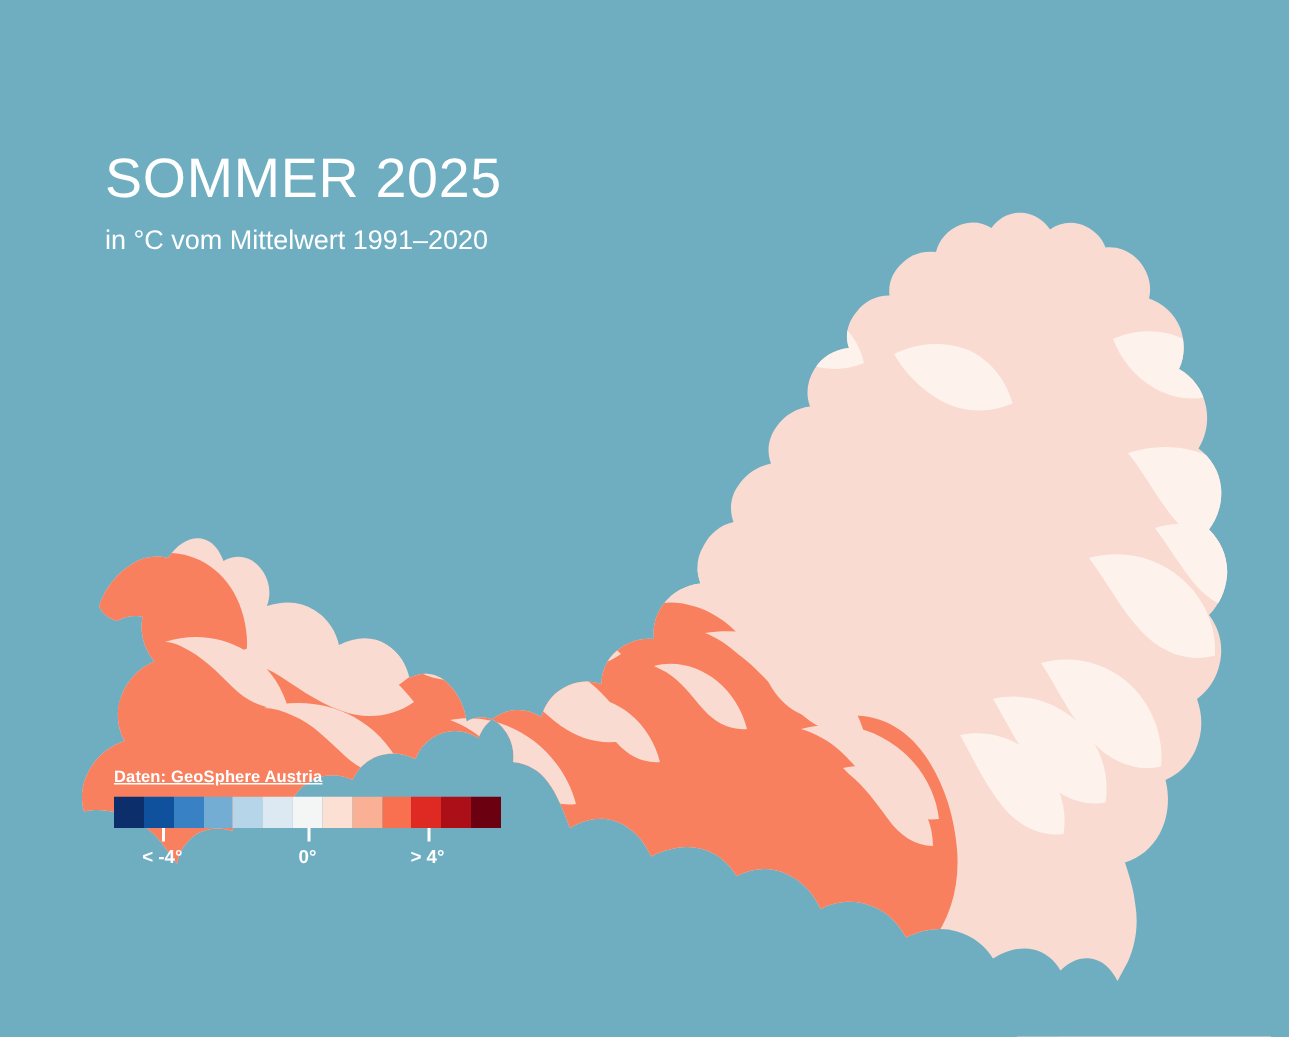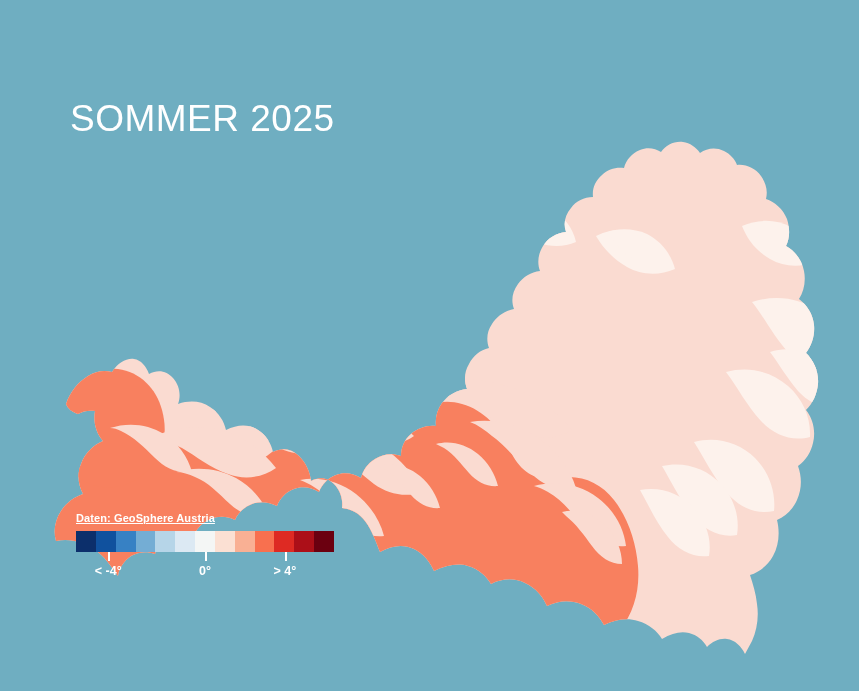--- a/index.html
+++ b/index.html
@@ -292,20 +292,21 @@
           <path d="M 640,490 C 660,486 680,493 694,508 C 706,521 712,539 709,556 C 693,558 678,550 668,537 C 656,522 649,506 640,490 Z"></path>
           <path d="M 608,232 C 618,228 630,229 639,236 C 646,242 651,251 652,260 C 642,263 631,259 623,252 C 616,245 612,238 608,232 Z"></path>
           <path d="M 420,266 C 434,260 450,260 463,267 C 474,273 482,284 485,296 C 472,301 457,299 445,292 C 434,285 426,276 420,266 Z"></path>
         </g>
       </g>
     </svg>
   </div>
 
   <div class="title-block">
     <div class="season-line">SOMMER 2025</div>
+    <div class="subline">in °C vom Mittelwert 1991–2020</div>
   </div>
 
   <div class="legend">
     <div class="legend-credit">Daten: GeoSphere Austria</div>
     <div class="colorbar" id="colorbar">
         <div class="swatch" style="background: rgb(12, 47, 107);"></div>
         <div class="swatch" style="background: rgb(16, 81, 158);"></div>
         <div class="swatch" style="background: rgb(55, 129, 196);"></div>
         <div class="swatch" style="background: rgb(116, 173, 212);"></div>
         <div class="swatch" style="background: rgb(182, 213, 232);"></div>

